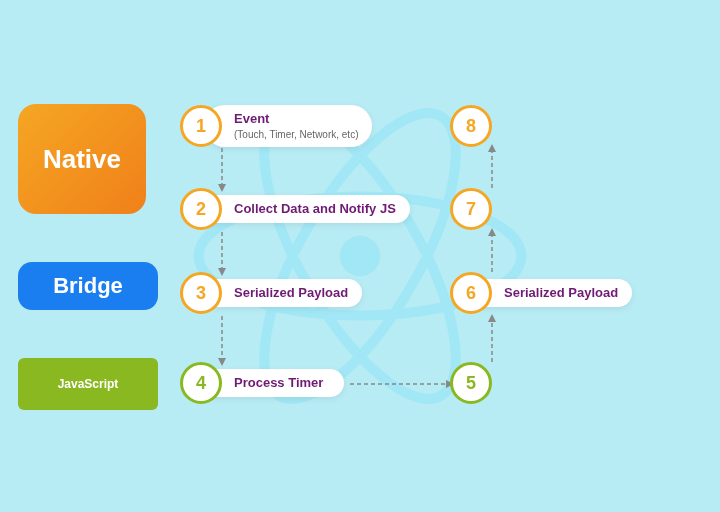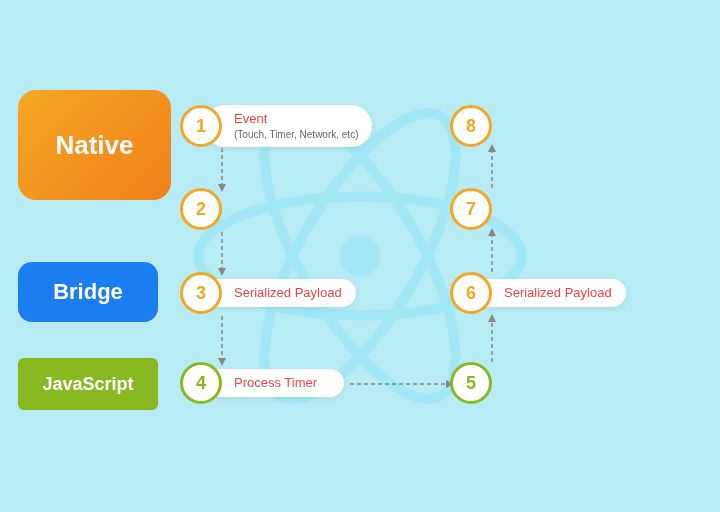--- a/index.html
+++ b/index.html
@@ -21,39 +21,39 @@
       transform: translate(-50%, -50%);
       width: 340px;
       height: 340px;
       opacity: 0.15;
     }
 
     
     .label-native {
       position: absolute;
       left: 18px;
-      top: 90px;
-      width: 153px;
+      top: 104px;
+      width: 128px;
       height: 110px;
       background: linear-gradient(135deg, #f5a623, #f0801a);
       border-radius: 18px;
       display: flex;
       align-items: center;
       justify-content: center;
       color: white;
       font-size: 26px;
       font-weight: bold;
     }
 
     .label-bridge {
       position: absolute;
       left: 18px;
       top: 262px;
       width: 140px;
-      height: 60px;
+      height: 48px;
       background: #1a7ef0;
       border-radius: 14px;
       display: flex;
       align-items: center;
       justify-content: center;
       color: white;
       font-size: 22px;
       font-weight: bold;
     }
 
@@ -62,21 +62,21 @@
       left: 18px;
       top: 358px;
       width: 140px;
       height: 52px;
       background: #8ab820;
       border-radius: 6px;
       display: flex;
       align-items: center;
       justify-content: center;
       color: white;
-      font-size: 18px;
+      font-size: 12px;
       font-weight: bold;
     }
 
     
     .step {
       position: absolute;
       display: flex;
       align-items: center;
     }
 
@@ -107,22 +107,22 @@
       border-radius: 30px;
       padding: 6px 14px 6px 30px;
       margin-left: -18px;
       min-width: 140px;
       box-shadow: 0 2px 6px rgba(0,0,0,0.08);
       line-height: 1.3;
     }
 
     .step-pill .title {
       font-size: 13px;
-      font-weight: normal;
-      color: #ef4444;
+      font-weight: bold;
+      color: #701a75;
     }
 
     .step-pill .subtitle {
       font-size: 10px;
       color: #666;
     }
 
     
     .arrows-svg {
       position: absolute;
@@ -157,20 +157,24 @@
 <div id="steps-container">
     <div class="step" style="left: 180px; top: 105px;">
     <div class="step-circle ">1</div>
     <div class="step-pill">
       <div class="title">Event</div>
       <div class="subtitle">(Touch, Timer, Network, etc)</div>
     </div>
   </div>
     <div class="step" style="left: 180px; top: 188px;">
     <div class="step-circle ">2</div>
+    <div class="step-pill">
+      <div class="title">Collect Data and Notify JS</div>
+
+    </div>
   </div>
     <div class="step" style="left: 180px; top: 272px;">
     <div class="step-circle ">3</div>
     <div class="step-pill">
       <div class="title">Serialized Payload</div>
 
     </div>
   </div>
     <div class="step" style="left: 180px; top: 362px;">
     <div class="step-circle green">4</div>

